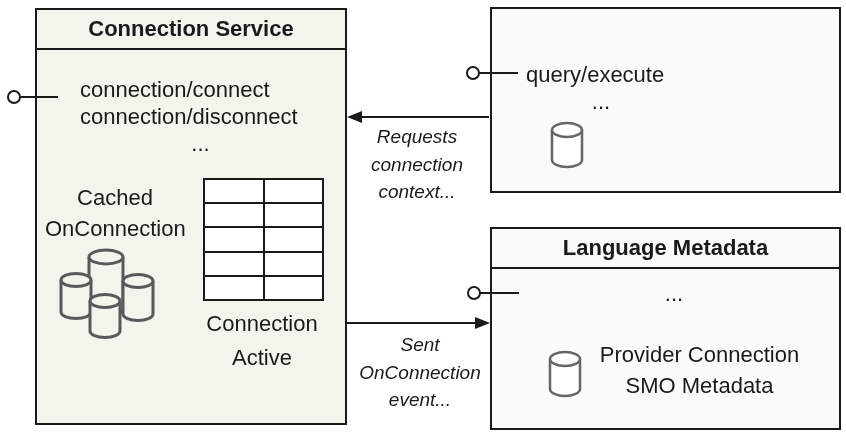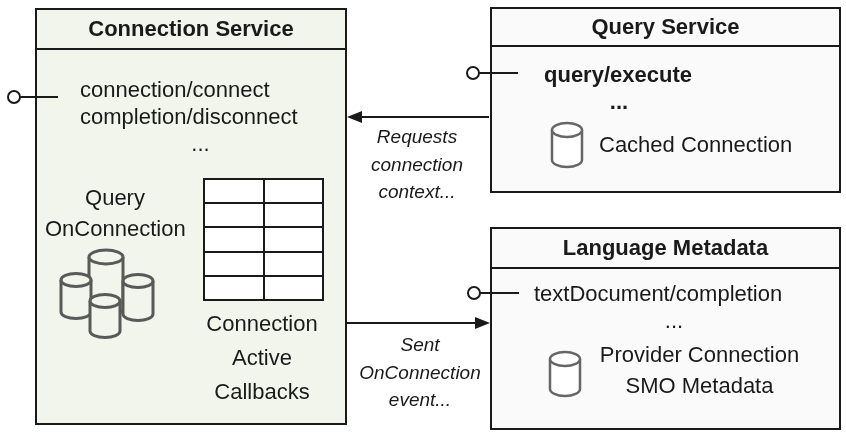--- a/index.html
+++ b/index.html
@@ -27,21 +27,21 @@
     font-size: 22px;
     text-align: center;
     display: flex; align-items: center; justify-content: center;
   }
   .conn .box-header { height: 40px; }
   .query .box-header { height: 38px; }
   .lang .box-header { height: 40px; }
 
   .methods { position: absolute; font-size: 22px; line-height: 27px; white-space: nowrap; }
   .conn .methods { top: 66px; left: 24px; right: 24px; margin-left: 19px; }
-  .query .methods { top: 52px; left: 52px; width: 150px; font-weight: bold; }
+  .query .methods { top: 52px; left: 34px; width: 150px; }
   .lang .methods { top: 51px; left: 42px; width: 280px; }
   .methods .ellipsis-line { text-align: center; }
 
   .active-label {
     position: absolute; top: 172px; left: 8px; width: 140px;
     font-size: 22px; line-height: 31px; text-align: center;
   }
   .callbacks-label {
     position: absolute; top: 297px; left: 140px; width: 170px;
     font-size: 22px; line-height: 34px; text-align: center;
@@ -83,26 +83,26 @@
 </head>
 <body>
 
 <div class="canvas">
 
   <div class="box conn">
     <div class="box-header">Connection Service</div>
 
     <div class="methods">
       <div>connection/connect</div>
-      <div>completion/disconnect</div>
+      <div>connection/disconnect</div>
       <div class="ellipsis-line">...</div>
     </div>
 
     <div class="active-label">
-      <div>Query</div>
+      <div>Cached</div>
       <div>OnConnection</div>
     </div>
 
     <svg class="cluster-svg" width="110" height="100" viewBox="0 0 110 100">
       <g fill="#f2f5ec" stroke="#595959" stroke-width="3">
 
         <path d="M35 13 L35 65 A17 7 0 0 0 69 65 L69 13"></path>
         <ellipse cx="52" cy="13" rx="17" ry="7"></ellipse>
 
         <path d="M7 36 L7 68 A15 6.5 0 0 0 37 68 L37 36"></path>
@@ -125,48 +125,44 @@
         <div></div>
       <div></div>
         <div></div>
       <div></div>
         <div></div>
     </div>
 
     <div class="callbacks-label">
       <div>Connection</div>
       <div>Active</div>
-      <div>Callbacks</div>
     </div>
   </div>
 
   <div class="box query">
-    <div class="box-header">Query Service</div>
 
     <div class="methods">
       <div>query/execute</div>
       <div class="ellipsis-line">...</div>
     </div>
 
     <div class="icon-row">
       <svg width="36" height="48" viewBox="0 0 36 48">
         <g fill="#ffffff" stroke="#666666" stroke-width="2.5">
           <path d="M3 9 L3 39 A15 7 0 0 0 33 39 L33 9"></path>
           <ellipse cx="18" cy="9" rx="15" ry="7"></ellipse>
         </g>
       </svg>
-      <span class="row-text">Cached Connection</span>
     </div>
   </div>
 
   <div class="box lang">
     <div class="box-header">Language Metadata</div>
 
     <div class="methods">
-      <div>textDocument/completion</div>
       <div class="ellipsis-line">...</div>
     </div>
 
     <svg class="cyl-icon-abs" width="36" height="48" viewBox="0 0 36 48">
       <g fill="#ffffff" stroke="#666666" stroke-width="2.5">
         <path d="M3 9 L3 39 A15 7 0 0 0 33 39 L33 9"></path>
         <ellipse cx="18" cy="9" rx="15" ry="7"></ellipse>
       </g>
     </svg>
     <div class="smo-text">

